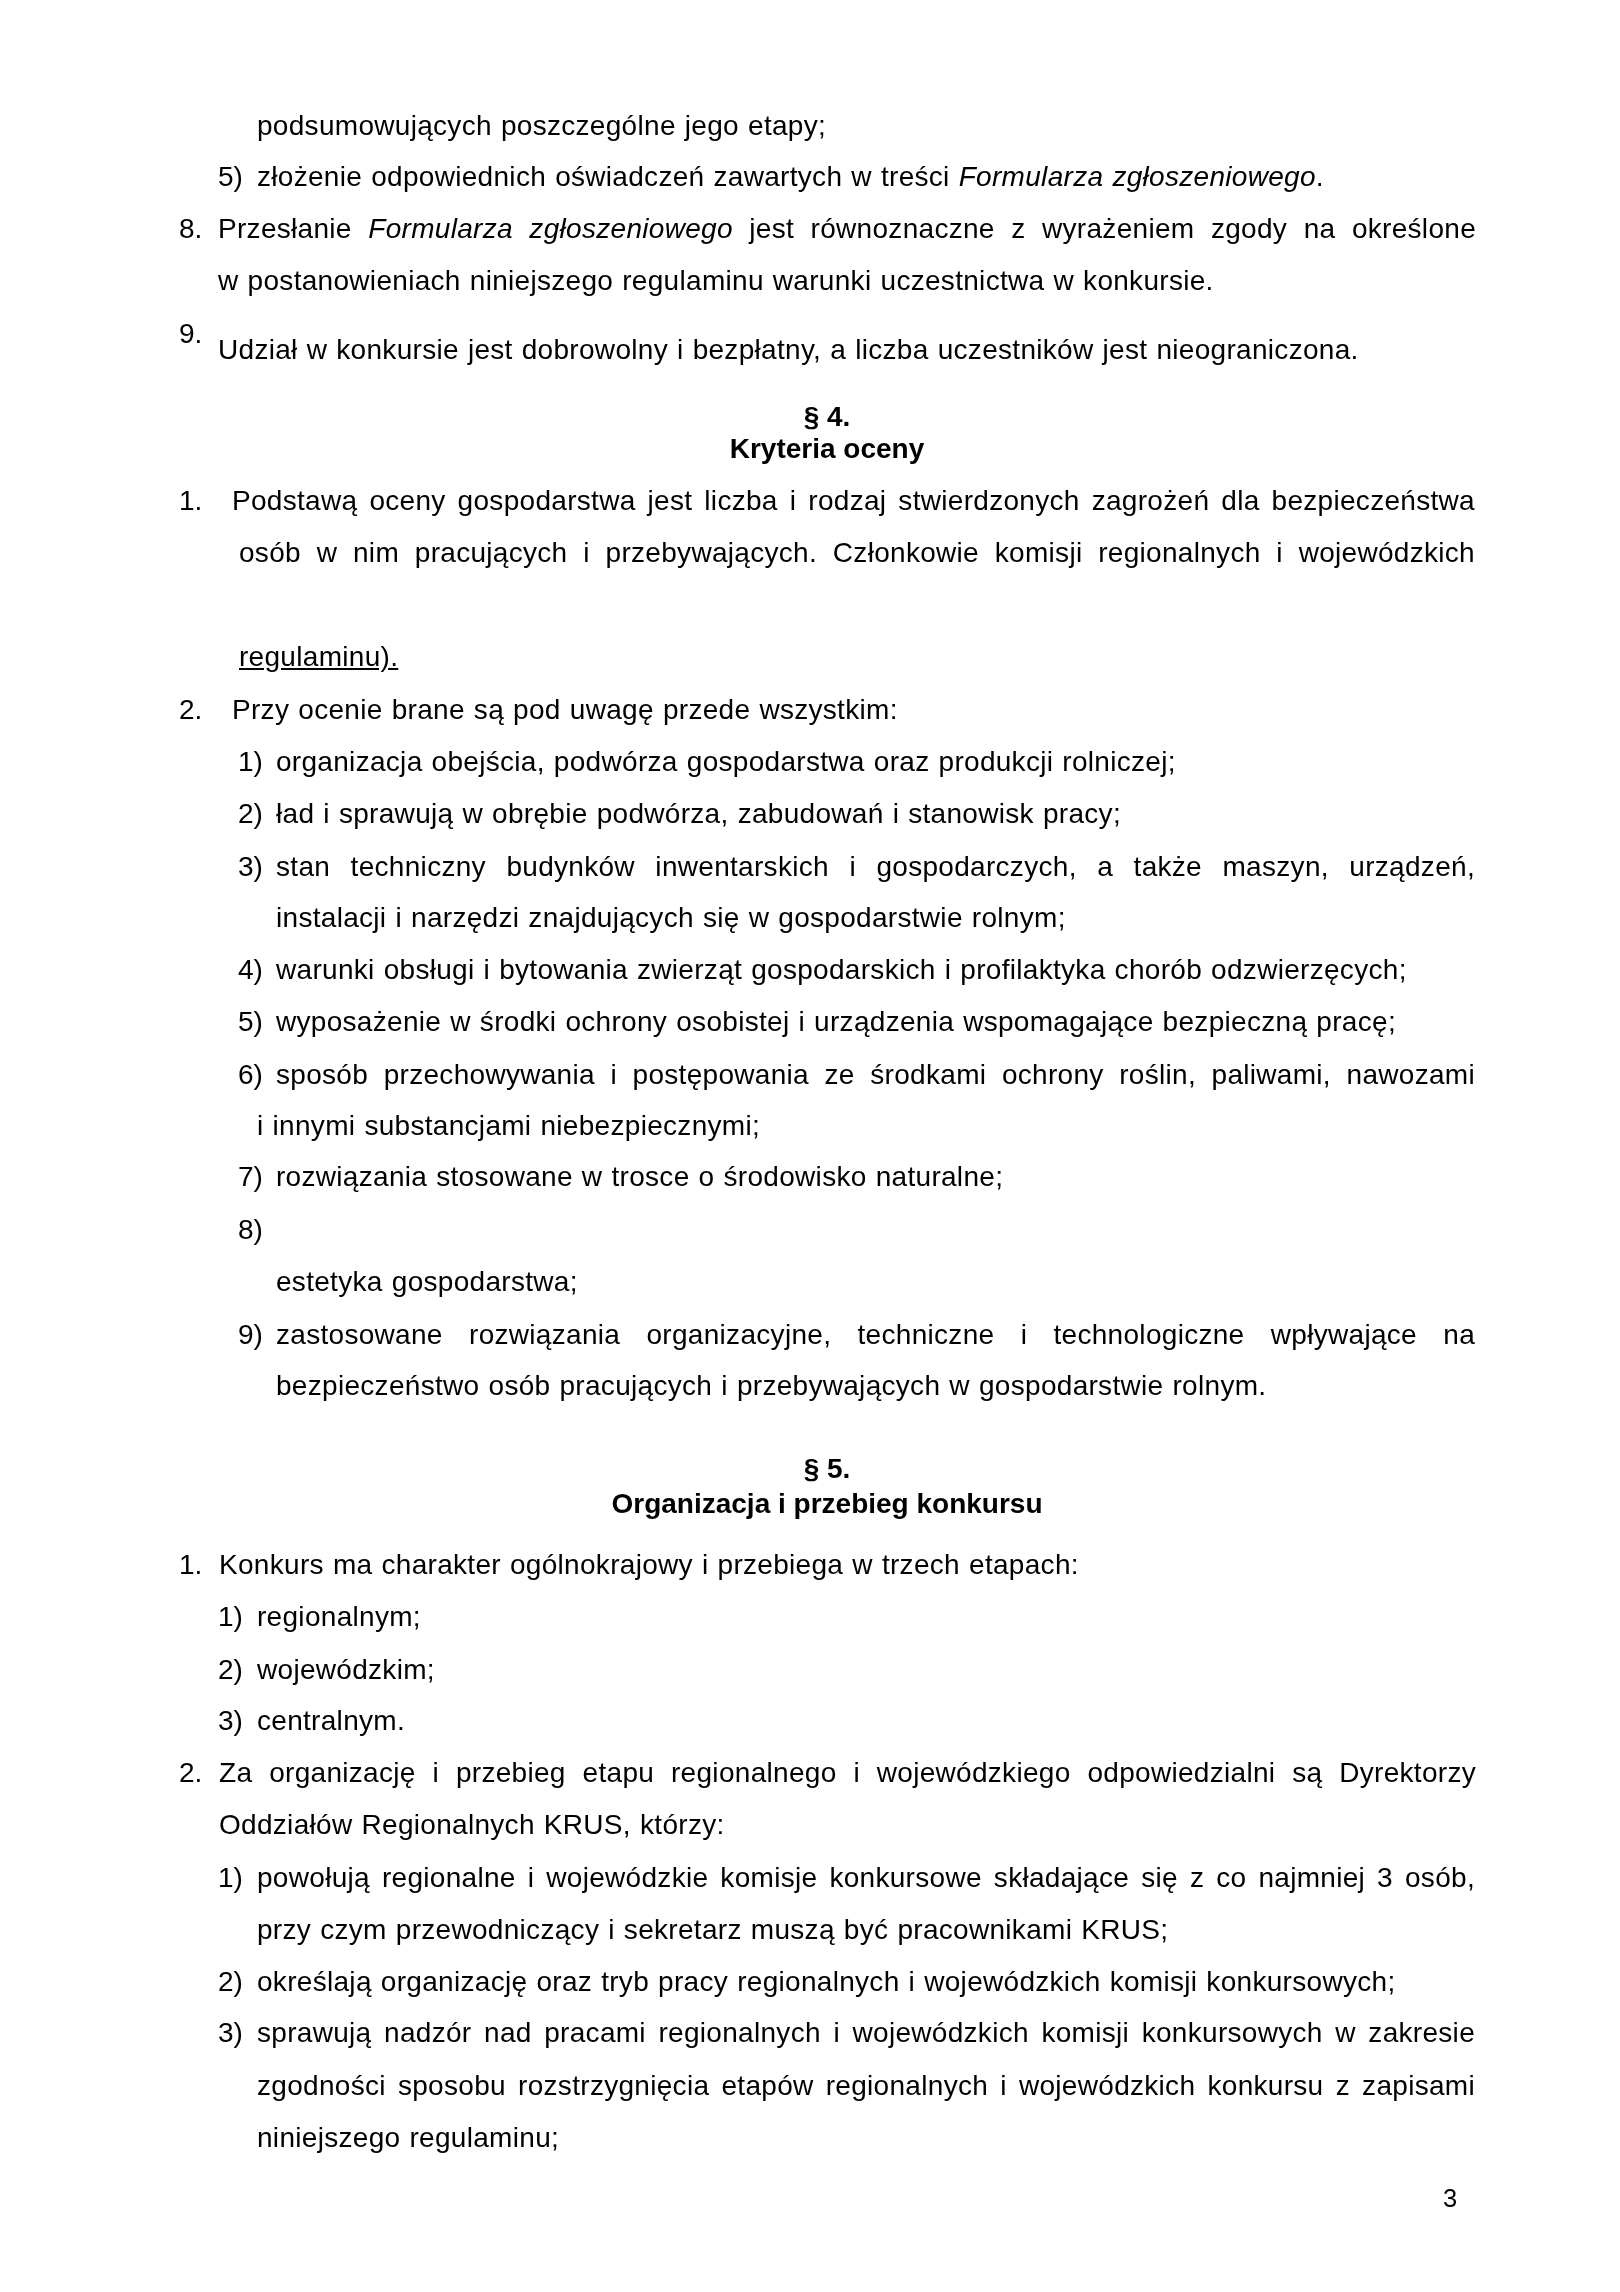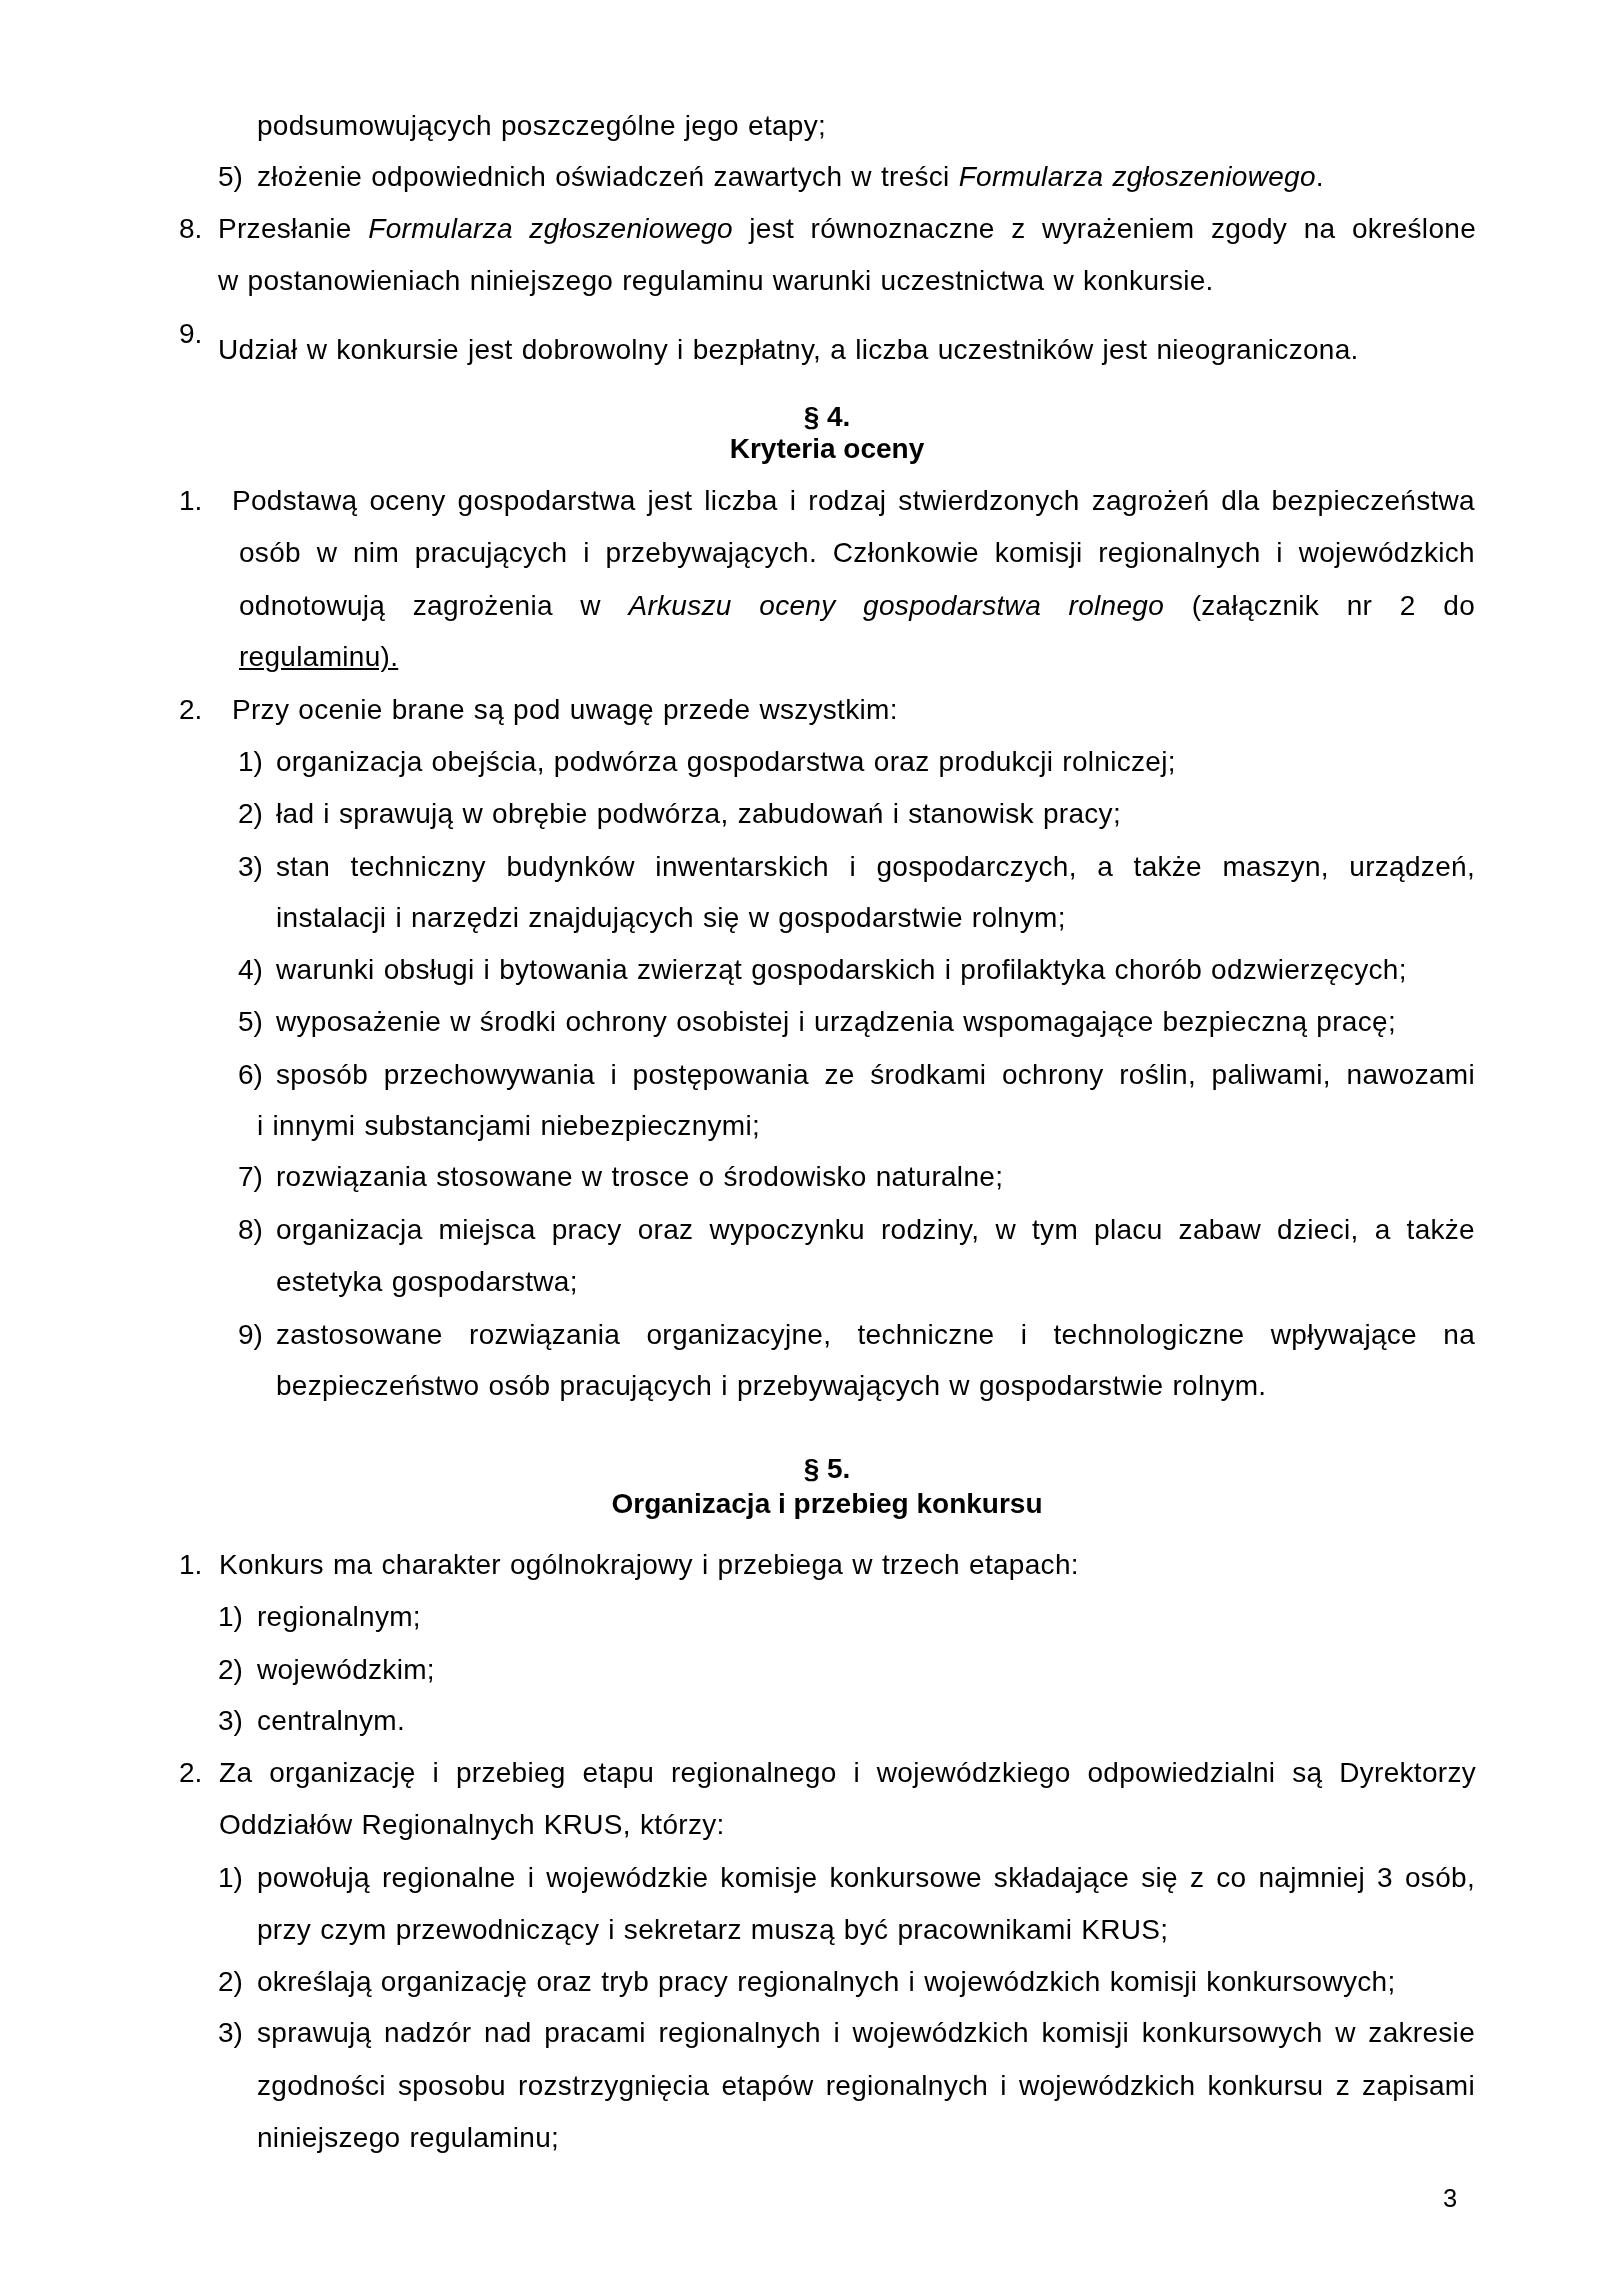--- a/index.html
+++ b/index.html
@@ -30,21 +30,20 @@
 
   <div class="num" style="left:179px;top:317px;">9.</div>
   <div class="ln" style="left:218px;top:333px;">Udział w konkursie jest dobrowolny i bezpłatny, a liczba uczestników jest nieograniczona.</div>
 
   <div class="center bold" style="top:400px;">§ 4.</div>
   <div class="center bold" style="top:432px;">Kryteria oceny</div>
 
   <div class="num" style="left:179px;top:484px;">1.</div>
   <div class="ln just" style="left:232px;top:484px;width:1243px;">Podstawą oceny gospodarstwa jest liczba i rodzaj stwierdzonych zagrożeń dla bezpieczeństwa</div>
   <div class="ln just" style="left:239px;top:536px;width:1236px;">osób w nim pracujących i przebywających. Członkowie komisji regionalnych i wojewódzkich</div>
-  <div class="ln just" style="left:239px;top:589px;width:1236px;"><span>odnotowują zagrożenia w </span><em>Arkuszu oceny gospodarstwa rolnego</em><span> (załącznik nr 2 do</span></div>
   <div class="ln" style="left:239px;top:640px;text-decoration:underline;">regulaminu).</div>
 
   <div class="num" style="left:179px;top:693px;">2.</div>
   <div class="ln" style="left:232px;top:693px;">Przy ocenie brane są pod uwagę przede wszystkim:</div>
 
   <div id="s4-items"></div>
 
   <div class="center bold" style="top:1452px;">§ 5.</div>
   <div class="center bold" style="top:1487px;">Organizacja i przebieg konkursu</div>
 
@@ -70,21 +69,20 @@
     <div class="num" style="left: 238px; top: 953px;">4)</div>
     <div class="ln" style="left: 276px; top: 953px;">warunki obsługi i bytowania zwierząt gospodarskich i profilaktyka chorób odzwierzęcych;</div>
     <div class="num" style="left: 238px; top: 1005px;">5)</div>
     <div class="ln" style="left: 276px; top: 1005px;">wyposażenie w środki ochrony osobistej i urządzenia wspomagające bezpieczną pracę;</div>
     <div class="num" style="left: 238px; top: 1058px;">6)</div>
     <div class="ln just" style="left: 276px; top: 1058px; width: 1199px;">sposób przechowywania i postępowania ze środkami ochrony roślin, paliwami, nawozami</div>
     <div class="ln" style="left: 257px; top: 1109px;">i innymi substancjami niebezpiecznymi;</div>
     <div class="num" style="left: 238px; top: 1160px;">7)</div>
     <div class="ln" style="left: 276px; top: 1160px;">rozwiązania stosowane w trosce o środowisko naturalne;</div>
     <div class="num" style="left: 238px; top: 1213px;">8)</div>
-    <div class="ln just" style="left: 276px; top: 1213px; width: 1199px;">organizacja miejsca pracy oraz wypoczynku rodziny, w tym placu zabaw dzieci, a także</div>
     <div class="ln" style="left: 276px; top: 1265px;">estetyka gospodarstwa;</div>
     <div class="num" style="left: 238px; top: 1318px;">9)</div>
     <div class="ln just" style="left: 276px; top: 1318px; width: 1199px;">zastosowane rozwiązania organizacyjne, techniczne i technologiczne wpływające na</div>
     <div class="ln" style="left: 276px; top: 1369px;">bezpieczeństwo osób pracujących i przebywających w gospodarstwie rolnym.</div>
     <div class="num" style="left: 218px; top: 1600px;">1)</div>
     <div class="ln" style="left: 257px; top: 1600px;">regionalnym;</div>
     <div class="num" style="left: 218px; top: 1653px;">2)</div>
     <div class="ln" style="left: 257px; top: 1653px;">wojewódzkim;</div>
     <div class="num" style="left: 218px; top: 1704px;">3)</div>
     <div class="ln" style="left: 257px; top: 1704px;">centralnym.</div>

